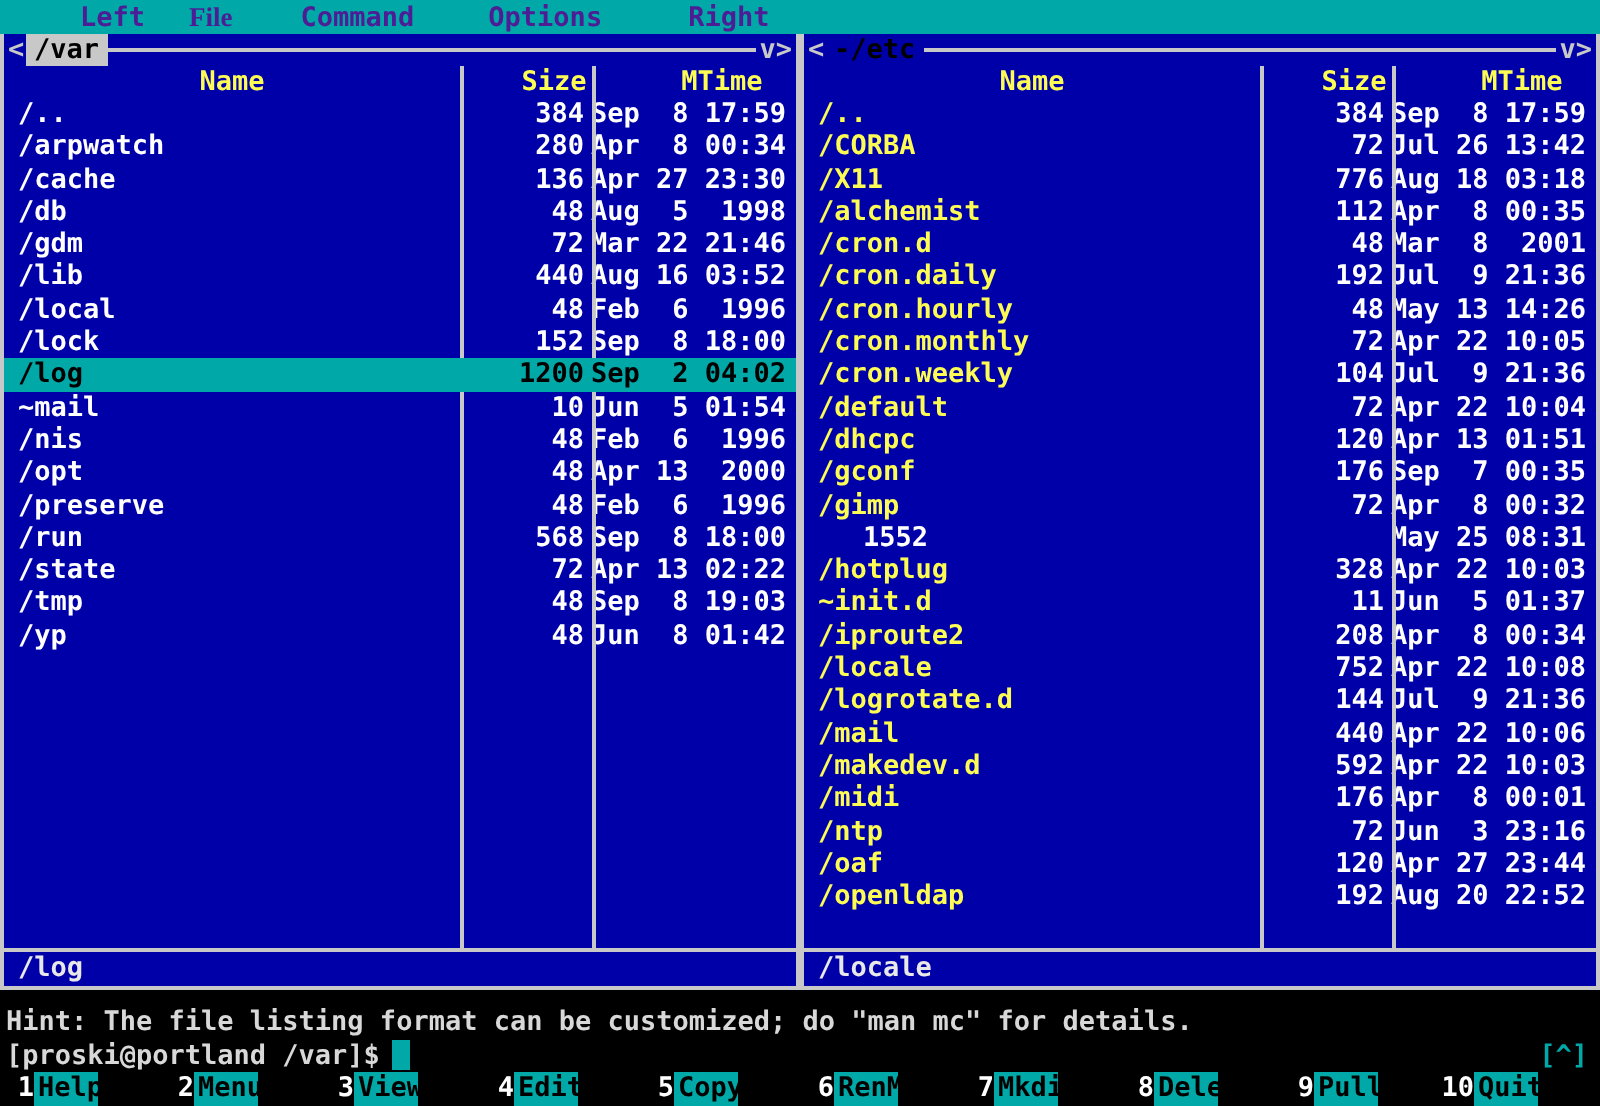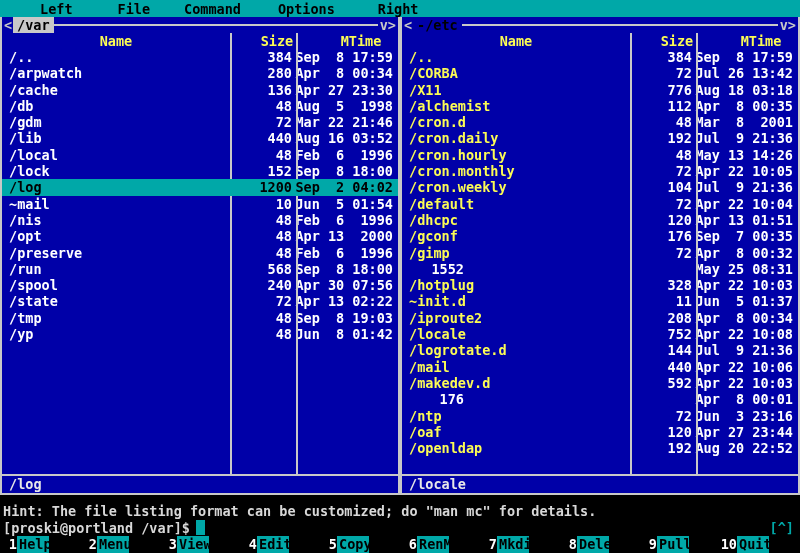--- a/index.html
+++ b/index.html
@@ -4,24 +4,24 @@
 <style>
   *{box-sizing:border-box;margin:0;padding:0;}
   html,body{background:#000;}
   .screen{
     position:relative;width:800px;height:553px;background:#000;
     font-family:"DejaVu Sans Mono","Liberation Mono",monospace;
     font-weight:bold;font-size:13.5px;line-height:16px;overflow:hidden;
     cursor:default;
   }
   
-  .menubar{height:17px;background:#00A8A8;color:#000000;display:flex;align-items:flex-end;}
+  .menubar{height:17px;background:#00A8A8;color:#4c1d95;display:flex;align-items:flex-end;}
   .menu-item{padding:0 3px;white-space:pre;}
   .menu-item:nth-child(1){margin-left:37px;}
-  .menu-item:nth-child(2){margin-left:39px;}
+  .menu-item:nth-child(2){margin-left:16px;font-family:Liberation Serif, serif;}
   .menu-item:nth-child(3){margin-left:28px;}
   .menu-item:nth-child(4){margin-left:31px;}
   .menu-item:nth-child(5){margin-left:37px;}
   
   .panels{display:flex;height:478px;}
   .panel{
     flex:none;width:400px;background:#0000A8;position:relative;
     border-left:2px solid #C8C8C8;border-right:2px solid #C8C8C8;border-bottom:2px solid #C8C8C8;
     display:flex;flex-direction:column;
   }
@@ -98,21 +98,20 @@
             <div class="frow"><span class="fname">/gdm</span><span class="fsize">72</span><span class="fmtime">Mar 22 21:46</span></div>
             <div class="frow"><span class="fname">/lib</span><span class="fsize">440</span><span class="fmtime">Aug 16 03:52</span></div>
             <div class="frow"><span class="fname">/local</span><span class="fsize">48</span><span class="fmtime">Feb  6  1996</span></div>
             <div class="frow"><span class="fname">/lock</span><span class="fsize">152</span><span class="fmtime">Sep  8 18:00</span></div>
             <div class="frow selected"><span class="fname">/log</span><span class="fsize">1200</span><span class="fmtime">Sep  2 04:02</span></div>
             <div class="frow"><span class="fname">~mail</span><span class="fsize">10</span><span class="fmtime">Jun  5 01:54</span></div>
             <div class="frow"><span class="fname">/nis</span><span class="fsize">48</span><span class="fmtime">Feb  6  1996</span></div>
             <div class="frow"><span class="fname">/opt</span><span class="fsize">48</span><span class="fmtime">Apr 13  2000</span></div>
             <div class="frow"><span class="fname">/preserve</span><span class="fsize">48</span><span class="fmtime">Feb  6  1996</span></div>
             <div class="frow"><span class="fname">/run</span><span class="fsize">568</span><span class="fmtime">Sep  8 18:00</span></div>
-            <div class="frow"><span class="fname">/spool</span><span class="fsize">240</span><span class="fmtime">Apr 30 07:56</span></div>
             <div class="frow"><span class="fname">/state</span><span class="fsize">72</span><span class="fmtime">Apr 13 02:22</span></div>
             <div class="frow"><span class="fname">/tmp</span><span class="fsize">48</span><span class="fmtime">Sep  8 19:03</span></div>
             <div class="frow"><span class="fname">/yp</span><span class="fsize">48</span><span class="fmtime">Jun  8 01:42</span></div>
           </div>
         <span class="vline v1"></span>
         <span class="vline v2"></span>
       </div>
       <div class="psep"></div>
       <div class="pstatus">/log</div>
     </div>
@@ -145,21 +144,21 @@
             <div class="frow"><span class="fname">/gconf</span><span class="fsize">176</span><span class="fmtime">Sep  7 00:35</span></div>
             <div class="frow"><span class="fname">/gimp</span><span class="fsize">72</span><span class="fmtime">Apr  8 00:32</span></div>
             <div class="frow"><span class="fsize">1552</span><span class="fmtime">May 25 08:31</span></div>
             <div class="frow"><span class="fname">/hotplug</span><span class="fsize">328</span><span class="fmtime">Apr 22 10:03</span></div>
             <div class="frow"><span class="fname">~init.d</span><span class="fsize">11</span><span class="fmtime">Jun  5 01:37</span></div>
             <div class="frow"><span class="fname">/iproute2</span><span class="fsize">208</span><span class="fmtime">Apr  8 00:34</span></div>
             <div class="frow"><span class="fname">/locale</span><span class="fsize">752</span><span class="fmtime">Apr 22 10:08</span></div>
             <div class="frow"><span class="fname">/logrotate.d</span><span class="fsize">144</span><span class="fmtime">Jul  9 21:36</span></div>
             <div class="frow"><span class="fname">/mail</span><span class="fsize">440</span><span class="fmtime">Apr 22 10:06</span></div>
             <div class="frow"><span class="fname">/makedev.d</span><span class="fsize">592</span><span class="fmtime">Apr 22 10:03</span></div>
-            <div class="frow"><span class="fsize">176</span><span class="fmtime">Apr  8 00:01</span></div>
+            <div class="frow"><span class="fname">/midi</span><span class="fsize">176</span><span class="fmtime">Apr  8 00:01</span></div>
             <div class="frow"><span class="fname">/ntp</span><span class="fsize">72</span><span class="fmtime">Jun  3 23:16</span></div>
             <div class="frow"><span class="fname">/oaf</span><span class="fsize">120</span><span class="fmtime">Apr 27 23:44</span></div>
             <div class="frow"><span class="fname">/openldap</span><span class="fsize">192</span><span class="fmtime">Aug 20 22:52</span></div>
           </div>
         <span class="vline v1"></span>
         <span class="vline v2"></span>
       </div>
       <div class="psep"></div>
       <div class="pstatus">/locale</div>
     </div>

